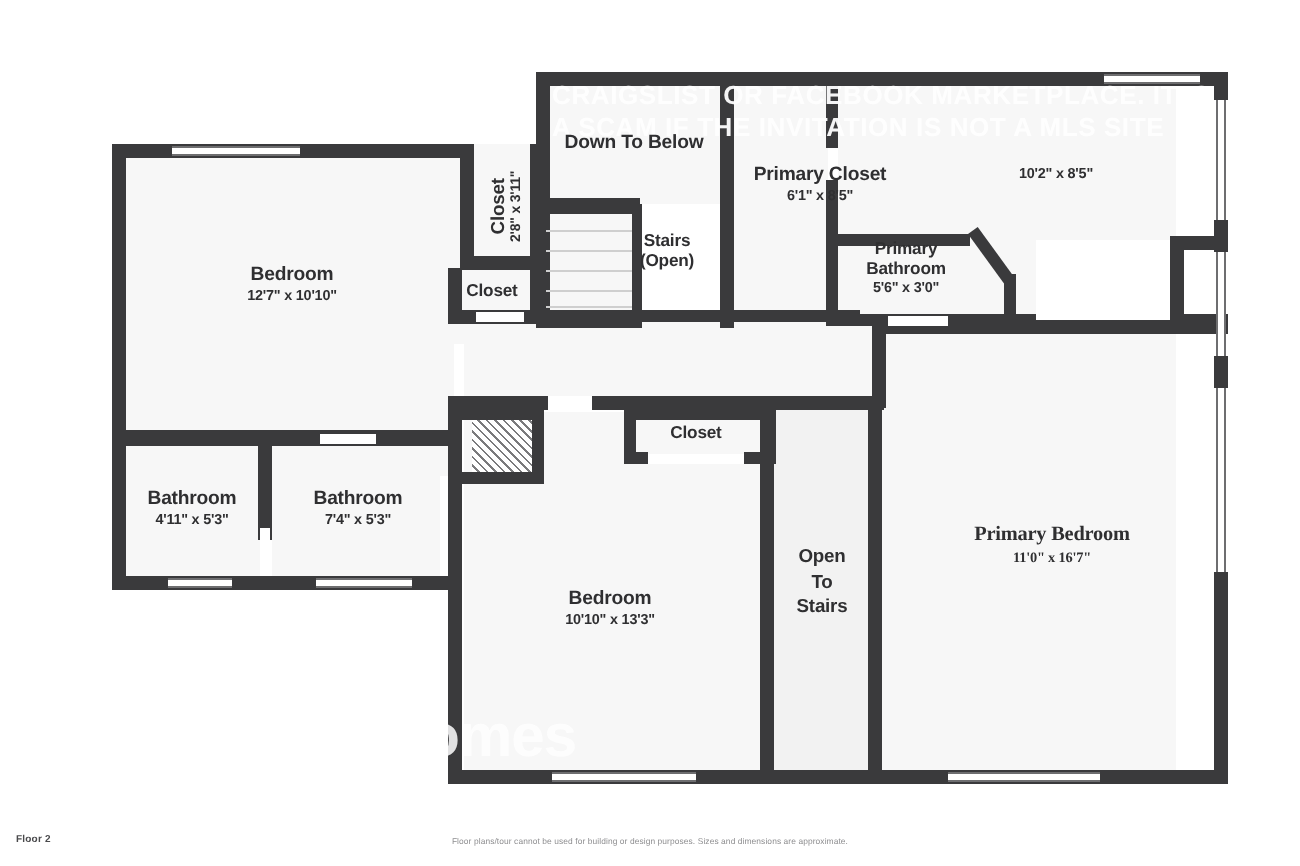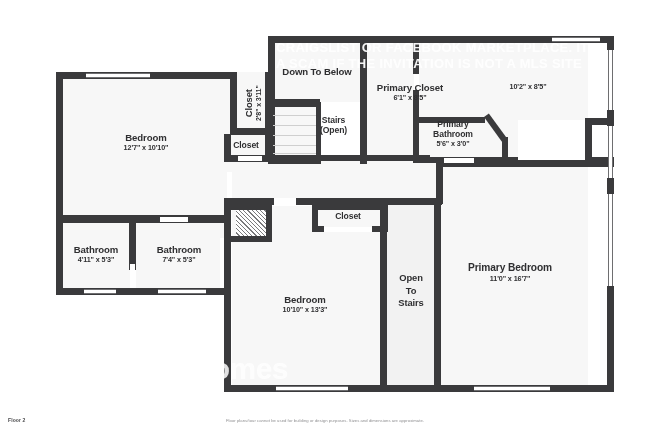--- a/index.html
+++ b/index.html
@@ -349,21 +349,21 @@
       <span class="name">Bedroom</span>
       <span class="dim">10'10" x 13'3"</span>
     </div>
 
     <div class="label stack" style="left:388px; top:272px; width:46px;">
       <span class="name">Open</span>
       <span class="name">To</span>
       <span class="name">Stairs</span>
     </div>
 
-    <div class="label big" style="left:448px; top:262px; width:124px;">
+    <div class="label big" style="left:464px; top:262px; width:124px;font-family:Liberation Serif, serif;">
       <span class="name">Primary Bedroom</span>
       <span class="dim">11'0" x 16'7"</span>
     </div>
 
   </div>
 
   <div id="footer">
     <div id="floor-label">Floor 2</div>
     <div id="disclaimer">Floor plans/tour cannot be used for building or design purposes. Sizes and dimensions are approximate.</div>
   </div>

